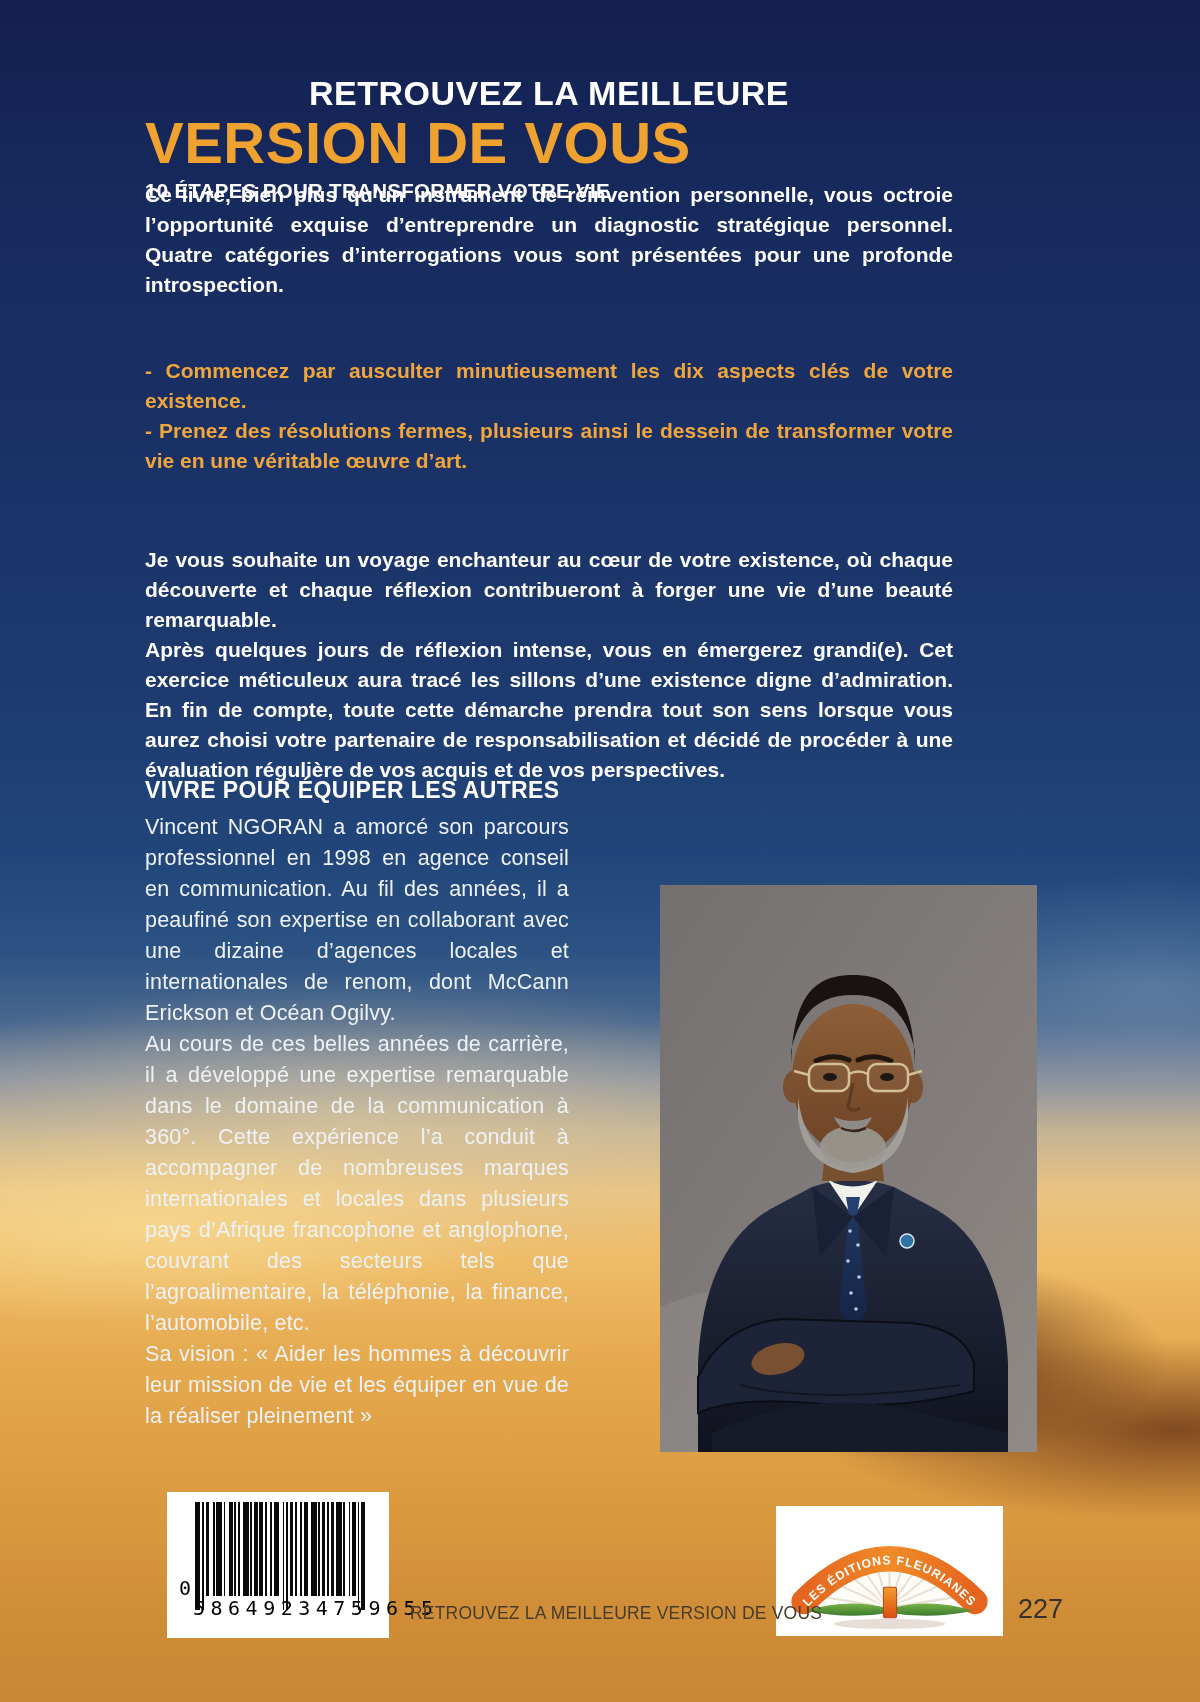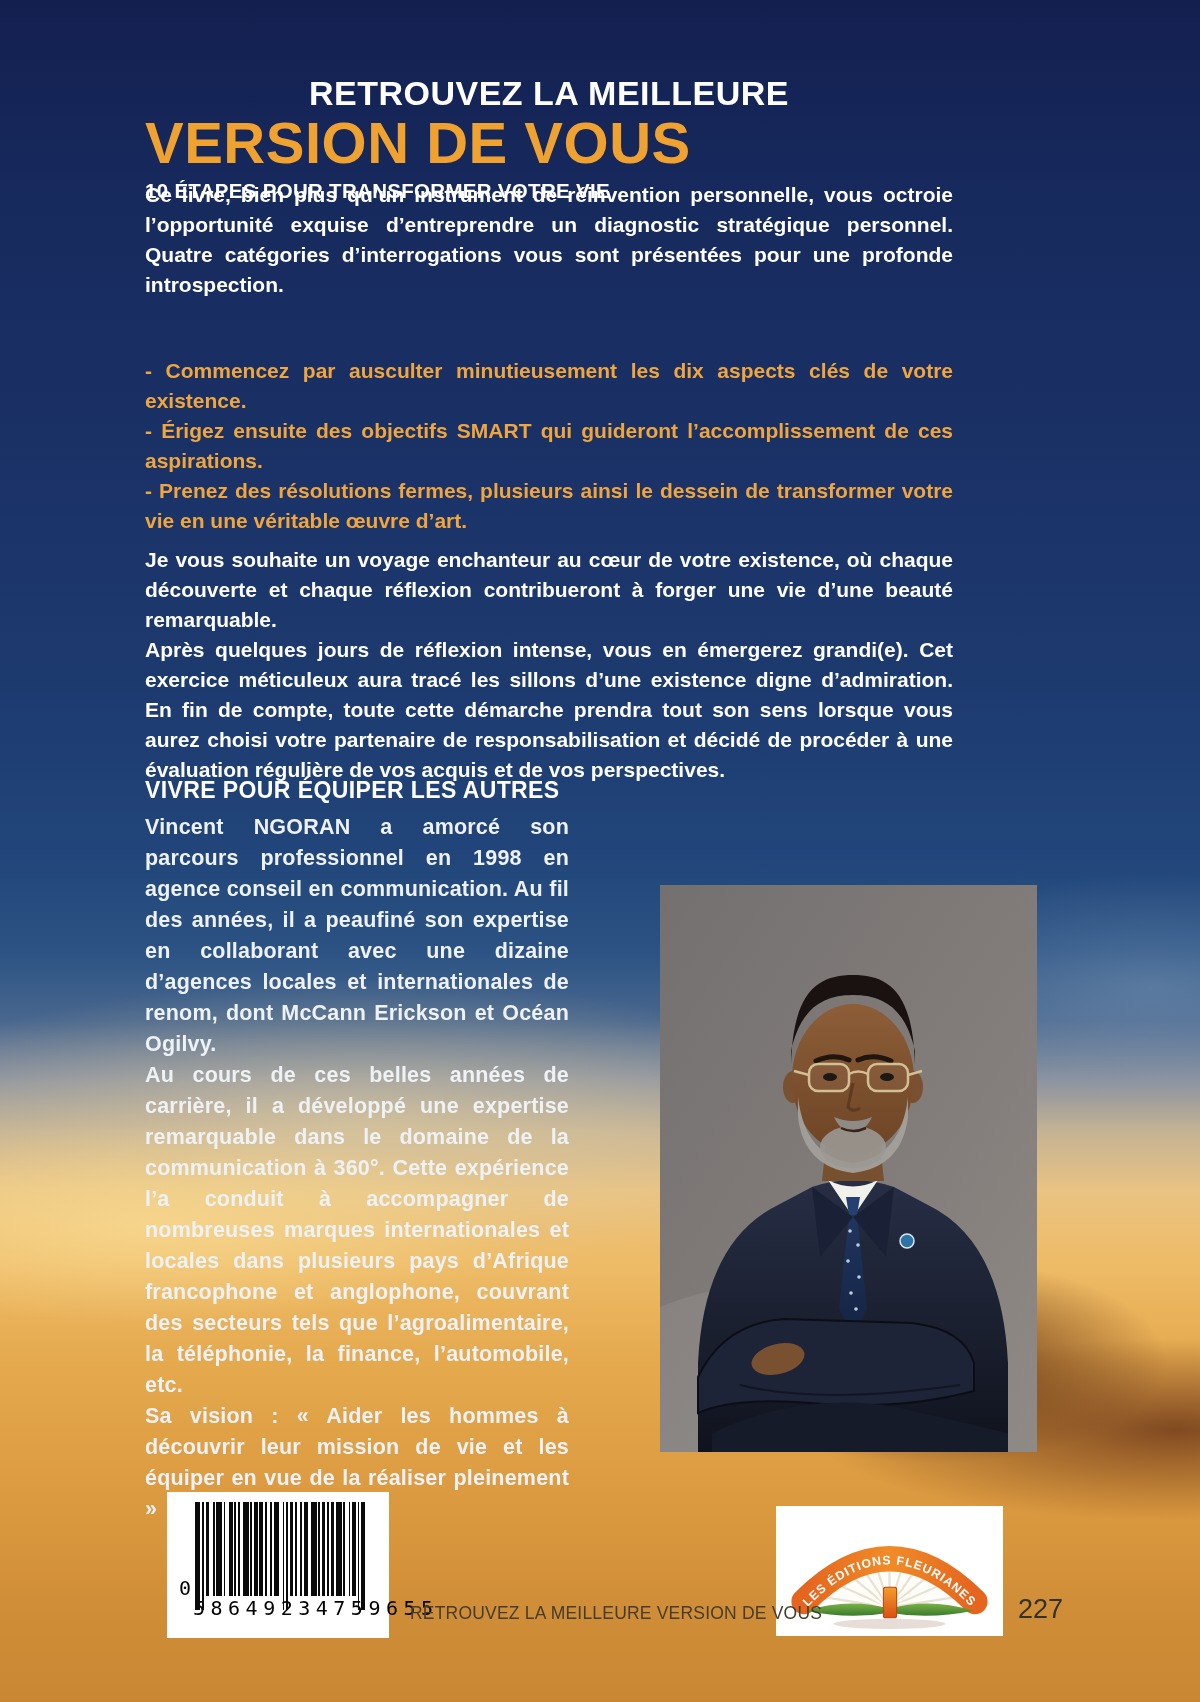--- a/index.html
+++ b/index.html
@@ -22,21 +22,21 @@
   .t1{color:#ffffff;font-size:34px;font-weight:bold;letter-spacing:.5px;line-height:1.05;text-align:center;}
   .t2{color:#f0a231;font-size:58px;font-weight:bold;letter-spacing:.5px;line-height:1.0;margin-top:2px;}
   .t3{color:#ffffff;font-size:20.5px;font-weight:bold;letter-spacing:.3px;margin-top:7px;}
   .para{color:#ffffff;font-size:21px;font-weight:bold;line-height:30px;text-align:justify;}
   .steps{color:#f0a63c;font-size:21px;font-weight:bold;line-height:30px;text-align:justify;}
   .steps p{margin:0;}
   .outro p{margin:0;}
   .bio-head{color:#ffffff;font-size:23px;font-weight:bold;letter-spacing:.4px;}
   .bio-text{color:#eef2f6;font-size:21.5px;font-weight:normal;line-height:31px;
             text-align:justify;letter-spacing:.2px;}
-  .bio-text p{margin:0;font-weight:bold;}
+  .bio-text p{margin:0;}
   .photo{position:absolute;left:660px;top:885px;width:377px;height:567px;box-shadow:0 0 0 0;}
   .card{position:absolute;background:#ffffff;}
   .bc-card{left:167px;top:1492px;width:222px;height:146px;padding:10px 12px 0 12px;box-sizing:border-box;}
   .bc-row{display:flex;align-items:flex-start;}
   .bc-zero{font-family:"DejaVu Sans Mono",monospace;font-size:20px;color:#000;margin:74px 4px 0 0;}
   .bars{position:relative;height:110px;font-size:0;white-space:nowrap;}
   .bars span{display:inline-block;background:#0a0a0a;vertical-align:top;}
   .bc-num{font-family:"DejaVu Sans Mono",monospace;font-size:20px;color:#000;
           letter-spacing:5.5px;margin:-16px 0 0 14px;}
   .logo-card{left:776px;top:1506px;width:227px;height:130px;display:flex;align-items:center;justify-content:center;}
@@ -51,21 +51,20 @@
   <div class="col" style="top:76px;">
     <div class="t1">RETROUVEZ LA MEILLEURE</div>
     <div class="t2">VERSION DE VOUS</div>
     <div class="t3">10 ÉTAPES POUR TRANSFORMER VOTRE VIE</div>
   </div>
 
   <div class="col para" style="top:180px;">Ce livre, bien plus qu’un instrument de réinvention personnelle, vous octroie l’opportunité exquise d’entreprendre un diagnostic stratégique personnel. Quatre catégories d’interrogations vous sont présentées pour une profonde introspection.</div>
 
   <div class="col steps" style="top:320px;margin-top:36px;">
     <p>-  Commencez par ausculter minutieusement les dix aspects clés de votre existence.</p>
-    <p>-  Érigez ensuite des objectifs SMART qui guideront l’accomplissement de ces aspirations.</p>
     <p>-  Prenez des résolutions fermes, plusieurs ainsi le dessein de transformer votre vie en une véritable œuvre d’art.</p>
   </div>
 
   <div class="col para outro" style="top:545px;">
     <p>Je vous souhaite un voyage enchanteur au cœur de votre existence, où chaque découverte et chaque réflexion contribueront à forger une vie d’une beauté remarquable.</p>
     <p>Après quelques jours de réflexion intense, vous en émergerez grandi(e). Cet exercice méticuleux aura tracé les sillons d’une existence digne d’admiration. En fin de compte, toute cette démarche prendra tout son sens lorsque vous aurez choisi votre partenaire de responsabilisation et décidé de procéder à une évaluation régulière de vos acquis et de vos perspectives.</p>
   </div>
 
   <div class="col bio-head" style="top:777px;width:470px;">VIVRE POUR ÉQUIPER LES AUTRES</div>
   <div class="col bio-text" style="top:812px;width:424px;">

